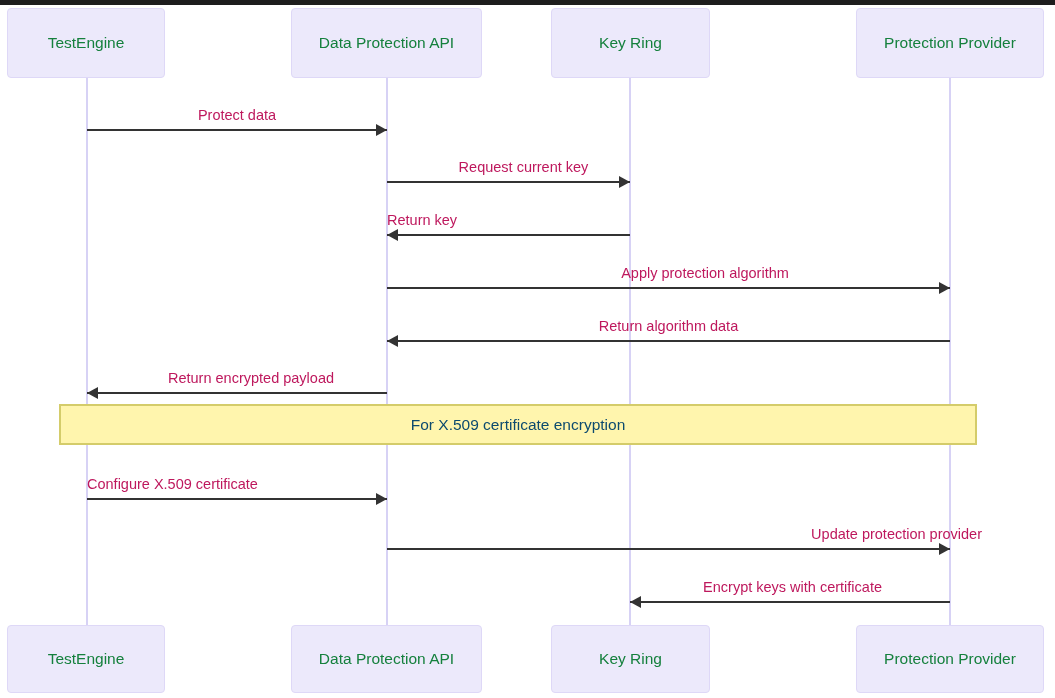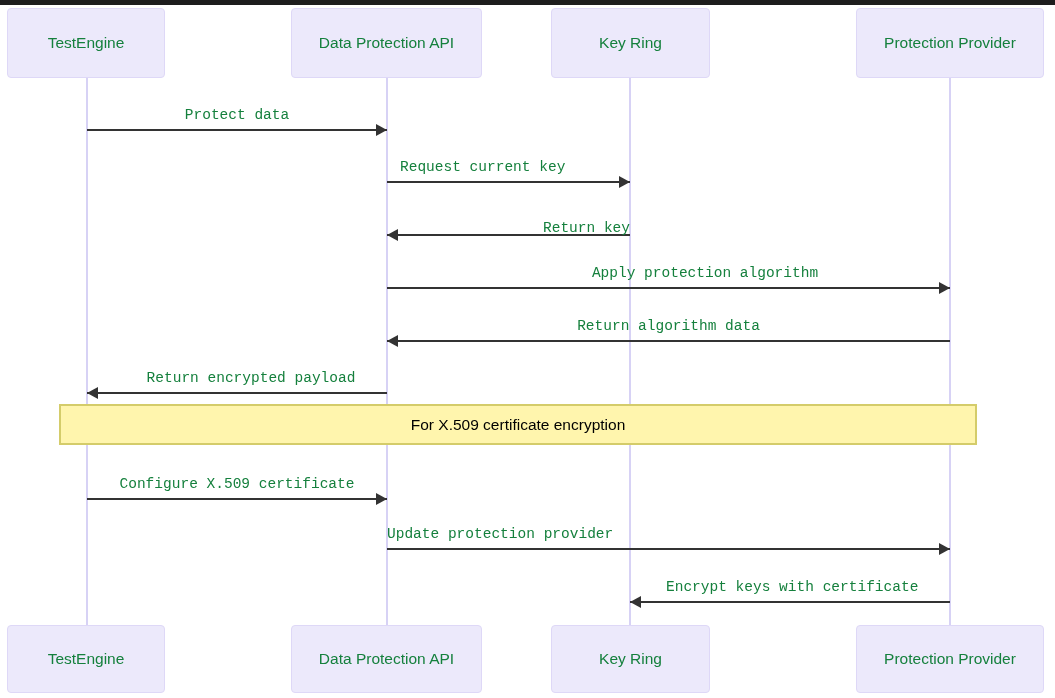--- a/index.html
+++ b/index.html
@@ -63,37 +63,36 @@
   }
   .arrowhead.right {
     border-left: 11px solid #333333;
   }
   .arrowhead.left {
     border-right: 11px solid #333333;
   }
   .msg-label {
     position: absolute;
     font-size: 14.5px;
-    color: #15803d;
+    color: #be185d;
     white-space: nowrap;
     line-height: 1;
-    font-family: Liberation Mono, monospace;
   }
   .note-box {
     position: absolute;
     background: #fff5ad;
     border: 2px solid #d4cc6a;
     box-sizing: border-box;
     display: flex;
     align-items: center;
     justify-content: center;
   }
   .note-box span {
     font-size: 15.5px;
-    color: #000000;
+    color: #0c4a6e;
     white-space: nowrap;
     line-height: 1;
   }
 </style>
 </head>
 <body>
 
 <div id="diagram-root">
 
   <div class="edge-band top"></div>
@@ -103,42 +102,42 @@
       <div class="lifeline" style="left: 386px; top: 78px; height: 547px;"></div>
       <div class="lifeline" style="left: 629px; top: 78px; height: 547px;"></div>
       <div class="lifeline" style="left: 949px; top: 78px; height: 547px;"></div>
     </div>
   <div id="messages-layer">
       <div class="message" style="left: 87px; top: 129px; width: 300px;"></div>
       <div class="arrowhead right" style="top: 124px; left: 376px;"></div>
       <div class="msg-label" style="top: 108px; left: 87px; width: 300px; text-align: center;">Protect data</div>
       <div class="message" style="left: 387px; top: 181px; width: 243px;"></div>
       <div class="arrowhead right" style="top: 176px; left: 619px;"></div>
-      <div class="msg-label" style="top: 160px; left: 400px; width: 273px; text-align: left;">Request current key</div>
+      <div class="msg-label" style="top: 160px; left: 387px; width: 273px; text-align: center;">Request current key</div>
       <div class="message" style="left: 387px; top: 234px; width: 243px;"></div>
       <div class="arrowhead left" style="top: 229px; left: 387px;"></div>
-      <div class="msg-label" style="top: 213px; left: 387px; width: 243px; text-align: right; margin-top: 8px;">Return key</div>
+      <div class="msg-label" style="top: 213px; left: 387px; width: 243px; text-align: left;">Return key</div>
       <div class="message" style="left: 387px; top: 287px; width: 563px;"></div>
       <div class="arrowhead right" style="top: 282px; left: 939px;"></div>
       <div class="msg-label" style="top: 266px; left: 387px; width: 636px; text-align: center;">Apply protection algorithm</div>
       <div class="message" style="left: 387px; top: 340px; width: 563px;"></div>
       <div class="arrowhead left" style="top: 335px; left: 387px;"></div>
       <div class="msg-label" style="top: 319px; left: 387px; width: 563px; text-align: center;">Return algorithm data</div>
       <div class="message" style="left: 87px; top: 392px; width: 300px;"></div>
       <div class="arrowhead left" style="top: 387px; left: 87px;"></div>
       <div class="msg-label" style="top: 371px; left: 87px; width: 328px; text-align: center;">Return encrypted payload</div>
       <div class="message" style="left: 87px; top: 498px; width: 300px;"></div>
       <div class="arrowhead right" style="top: 493px; left: 376px;"></div>
-      <div class="msg-label" style="top: 477px; left: 87px; width: 300px; text-align: center;">Configure X.509 certificate</div>
+      <div class="msg-label" style="top: 477px; left: 87px; width: 300px; ">Configure X.509 certificate</div>
       <div class="message" style="left: 387px; top: 548px; width: 563px;"></div>
       <div class="arrowhead right" style="top: 543px; left: 939px;"></div>
-      <div class="msg-label" style="top: 527px; left: 387px; width: 595px; text-align: left;">Update protection provider</div>
+      <div class="msg-label" style="top: 527px; left: 387px; width: 595px; text-align: right;">Update protection provider</div>
       <div class="message" style="left: 630px; top: 601px; width: 320px;"></div>
       <div class="arrowhead left" style="top: 596px; left: 630px;"></div>
-      <div class="msg-label" style="top: 580px; left: 666px; width: 252px; text-align: center;">Encrypt keys with certificate</div>
+      <div class="msg-label" style="top: 580px; left: 630px; width: 252px; text-align: right;">Encrypt keys with certificate</div>
     </div>
   <div id="notes-layer">
       <div class="note-box" style="left: 59px; top: 404px; width: 918px; height: 41px;">
         <span>For X.509 certificate encryption</span>
       </div>
     </div>
   <div id="participants-top-layer">
       <div class="participant" style="left: 7px; top: 8px; width: 158px; height: 70px;">
         <span>TestEngine</span>
       </div>

